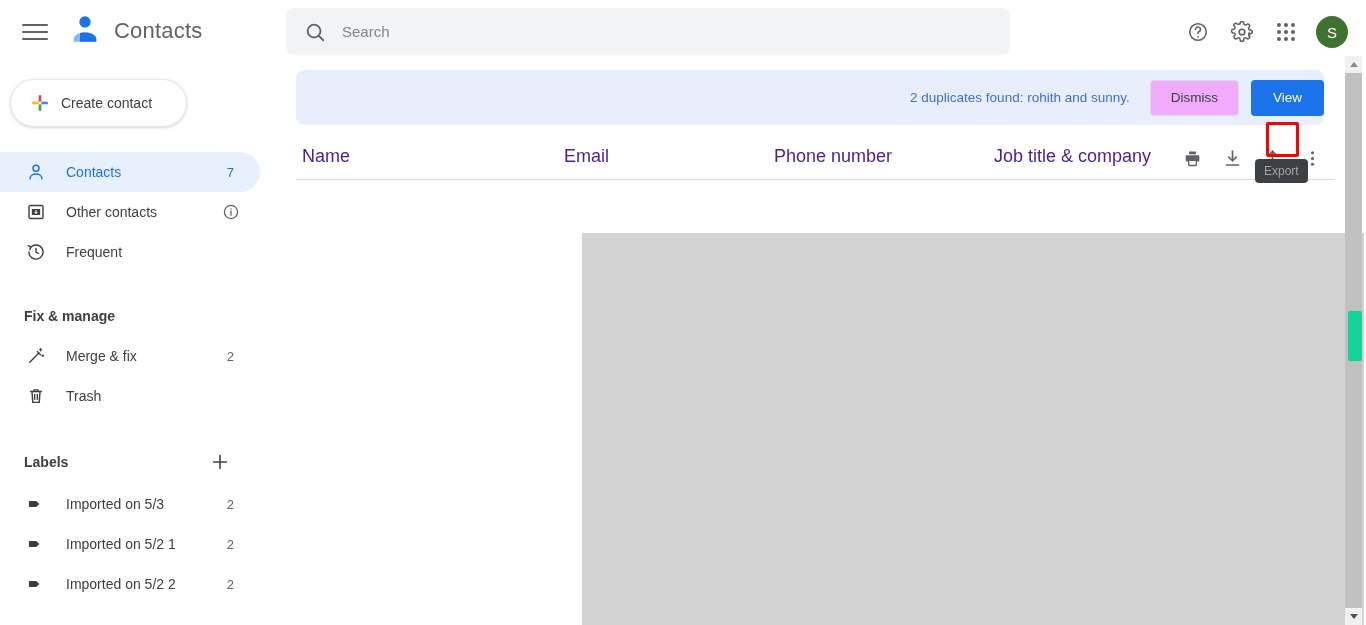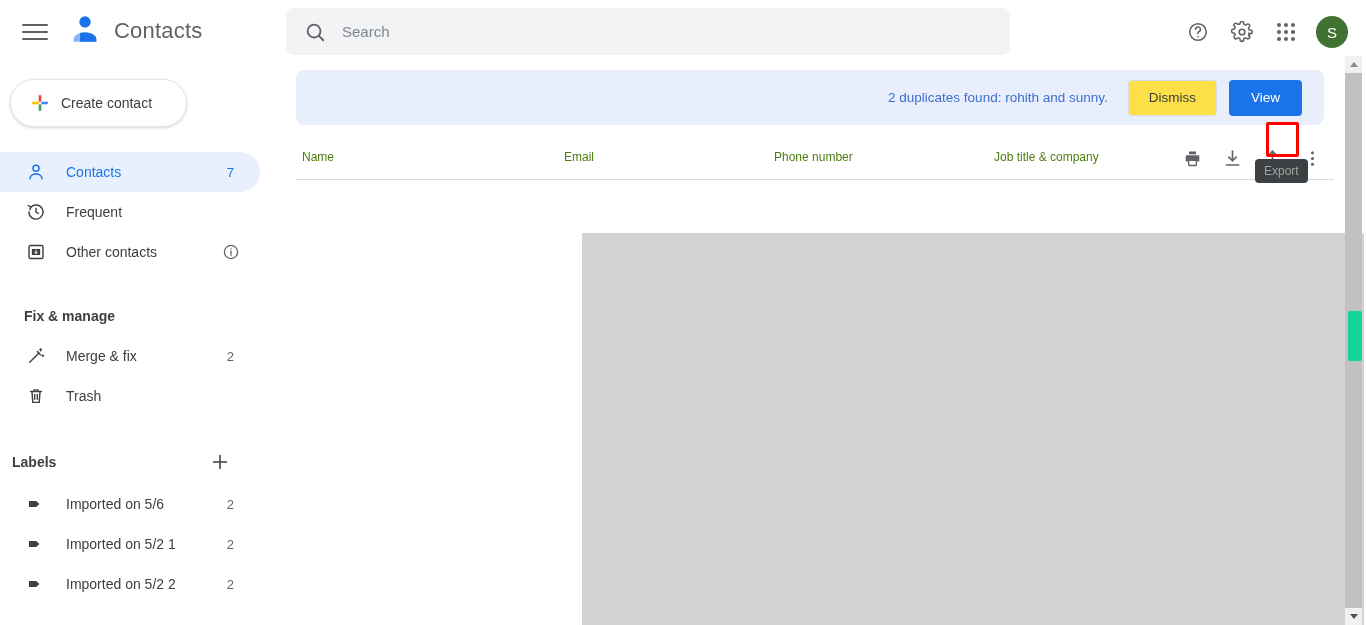--- a/index.html
+++ b/index.html
@@ -78,48 +78,48 @@
   .nav-icon { width: 24px; height: 24px; margin-left: 24px; display: flex; align-items: center; justify-content: center; }
   .nav-label { font-size: 14px; color: #3c4043; margin-left: 18px; flex: 1; }
   .nav-count { font-size: 13px; color: #5f6368; margin-right: 26px; }
   .nav-info { margin-right: 20px; display: flex; }
 
   .section-title {
     font-size: 14px; color: #3c4043; font-weight: 700;
     padding-left: 24px; height: 40px; display: flex; align-items: center;
   }
   .labels-head { display: flex; align-items: center; height: 44px; width: 260px; }
-  .labels-head .section-title { flex: 1; padding-left: 12px; height: auto; }
+  .labels-head .section-title { flex: 1; padding-left: 24px; height: auto; }
   .add-label-btn { width: 32px; height: 32px; margin-right: 24px; display: flex; align-items: center; justify-content: center; cursor: pointer; }
 
   
   .main { position: absolute; left: 286px; top: 56px; width: 1056px; height: 569px; background: #fff; }
 
   .banner {
     position: absolute; left: 10px; top: 14px; width: 1028px; height: 55px;
     background: #e8eefc; border-radius: 8px;
-    display: flex; align-items: center; justify-content: flex-end; padding-right: 22px; gap: 12px;
+    display: flex; align-items: center; justify-content: flex-end; gap: 12px;
   }
   .banner-text { font-size: 13.5px; color: #3c6fd0; margin-right: 8px; }
   .banner-dismiss {
-    height: 36px; padding: 0 20px; background: #fde047; border: 1px solid #dadce0; border-radius: 4px;
+    height: 36px; padding: 0 20px; background: #f0abfc; border: 1px solid #dadce0; border-radius: 4px;
     font-family: "Liberation Sans", sans-serif; font-size: 13.5px; color: #3c4043; cursor: pointer;
     display: flex; align-items: center;
   }
   .banner-view {
     height: 36px; padding: 0 22px; background: #1a73e8; border: 0; border-radius: 4px;
     font-family: "Liberation Sans", sans-serif; font-size: 13.5px; color: #fff; font-weight: 500; cursor: pointer;
     display: flex; align-items: center;
   }
 
   .table-head {
     position: absolute; left: 10px; top: 78px; width: 1038px; height: 46px;
     border-bottom: 1px solid #dadce0; display: flex; align-items: center;
   }
-  .col { font-size: 12px; color: #4d7c0f; position: absolute; text-align: center; }
+  .col { font-size: 18px; color: #4c1d95; position: absolute; text-align: center; }
   .col-name { left: 6px; }
   .col-email { left: 268px; }
   .col-phone { left: 478px; }
   .col-job { left: 680px; margin-left: 18px; }
 
   .head-actions { position: absolute; right: 2px; top: 4px; display: flex; align-items: center; }
   .head-icon-btn {
     width: 40px; height: 40px; border-radius: 50%; background: transparent; border: 0;
     display: flex; align-items: center; justify-content: center; cursor: pointer;
   }
@@ -241,45 +241,45 @@
             <path d="M4.8 20c0-3.5 3.2-5.6 7.2-5.6s7.2 2.1 7.2 5.6" stroke-linecap="round"></path>
           </svg>
         </span>
         <span class="nav-label">Contacts</span>
         <span class="nav-count">7</span>
       </div>
 
       <div class="nav-item">
         <span class="nav-icon">
           <svg width="20" height="20" viewBox="0 0 24 24" fill="none" stroke="#3c4043" stroke-width="1.7">
-            <path d="M3.5 12a8.5 8.5 0 1 0 2.6-6.1" stroke-linecap="round"></path>
-            <polyline points="2.6,4.4 5.9,5.9 4.6,9.2" stroke-linecap="round" stroke-linejoin="round"></polyline>
-            <polyline points="12,7.6 12,12 15,13.8" stroke-linecap="round"></polyline>
-          </svg>
-        </span>
-        <span class="nav-label">Frequent</span>
-        <span class="nav-count"></span>
-      </div>
-
-      <div class="nav-item">
-        <span class="nav-icon">
-          <svg width="20" height="20" viewBox="0 0 24 24" fill="none" stroke="#3c4043" stroke-width="1.7">
             <rect x="3.6" y="4.2" width="16.8" height="15.6" rx="1.6"></rect>
             <rect x="7" y="8.4" width="10" height="7.2" fill="#3c4043" stroke="none"></rect>
             <path d="M12 10v3.6M10.5 12.2L12 13.8l1.5-1.6" stroke="#fff" stroke-width="1.2" stroke-linecap="round"></path>
           </svg>
         </span>
         <span class="nav-label">Other contacts</span>
         <span class="nav-info">
           <svg width="18" height="18" viewBox="0 0 24 24" fill="none" stroke="#5f6368" stroke-width="1.7">
             <circle cx="12" cy="12" r="8.8"></circle>
             <line x1="12" y1="11" x2="12" y2="16.4" stroke-linecap="round"></line>
             <circle cx="12" cy="7.9" r="1" fill="#5f6368" stroke="none"></circle>
           </svg>
         </span>
+      </div>
+
+      <div class="nav-item">
+        <span class="nav-icon">
+          <svg width="20" height="20" viewBox="0 0 24 24" fill="none" stroke="#3c4043" stroke-width="1.7">
+            <path d="M3.5 12a8.5 8.5 0 1 0 2.6-6.1" stroke-linecap="round"></path>
+            <polyline points="2.6,4.4 5.9,5.9 4.6,9.2" stroke-linecap="round" stroke-linejoin="round"></polyline>
+            <polyline points="12,7.6 12,12 15,13.8" stroke-linecap="round"></polyline>
+          </svg>
+        </span>
+        <span class="nav-label">Frequent</span>
+        <span class="nav-count"></span>
       </div>
 
       <div style="height:24px"></div>
       <div class="section-title">Fix &amp; manage</div>
 
       <div class="nav-item">
         <span class="nav-icon">
           <svg width="20" height="20" viewBox="0 0 24 24" fill="none" stroke="#3c4043" stroke-width="1.7">
             <line x1="4.5" y1="19.5" x2="15.5" y2="8.5" stroke-linecap="round"></line>
             <path d="M13.6 6.6l3.8 3.8" stroke-linecap="round"></path>
@@ -315,21 +315,21 @@
           </svg>
         </span>
       </div>
 
       <div class="nav-item">
         <span class="nav-icon">
           <svg width="20" height="20" viewBox="0 0 24 24">
               <path d="M3.5 8.4h8.6l4 3.6-4 3.6H3.5z" fill="#3c4043"></path>
             </svg>
         </span>
-        <span class="nav-label">Imported on 5/6</span>
+        <span class="nav-label">Imported on 5/3</span>
         <span class="nav-count">2</span>
       </div>
 
       <div class="nav-item">
         <span class="nav-icon">
           <svg width="20" height="20" viewBox="0 0 24 24">
               <path d="M3.5 8.4h8.6l4 3.6-4 3.6H3.5z" fill="#3c4043"></path>
             </svg>
         </span>
         <span class="nav-label">Imported on 5/2 1</span>

